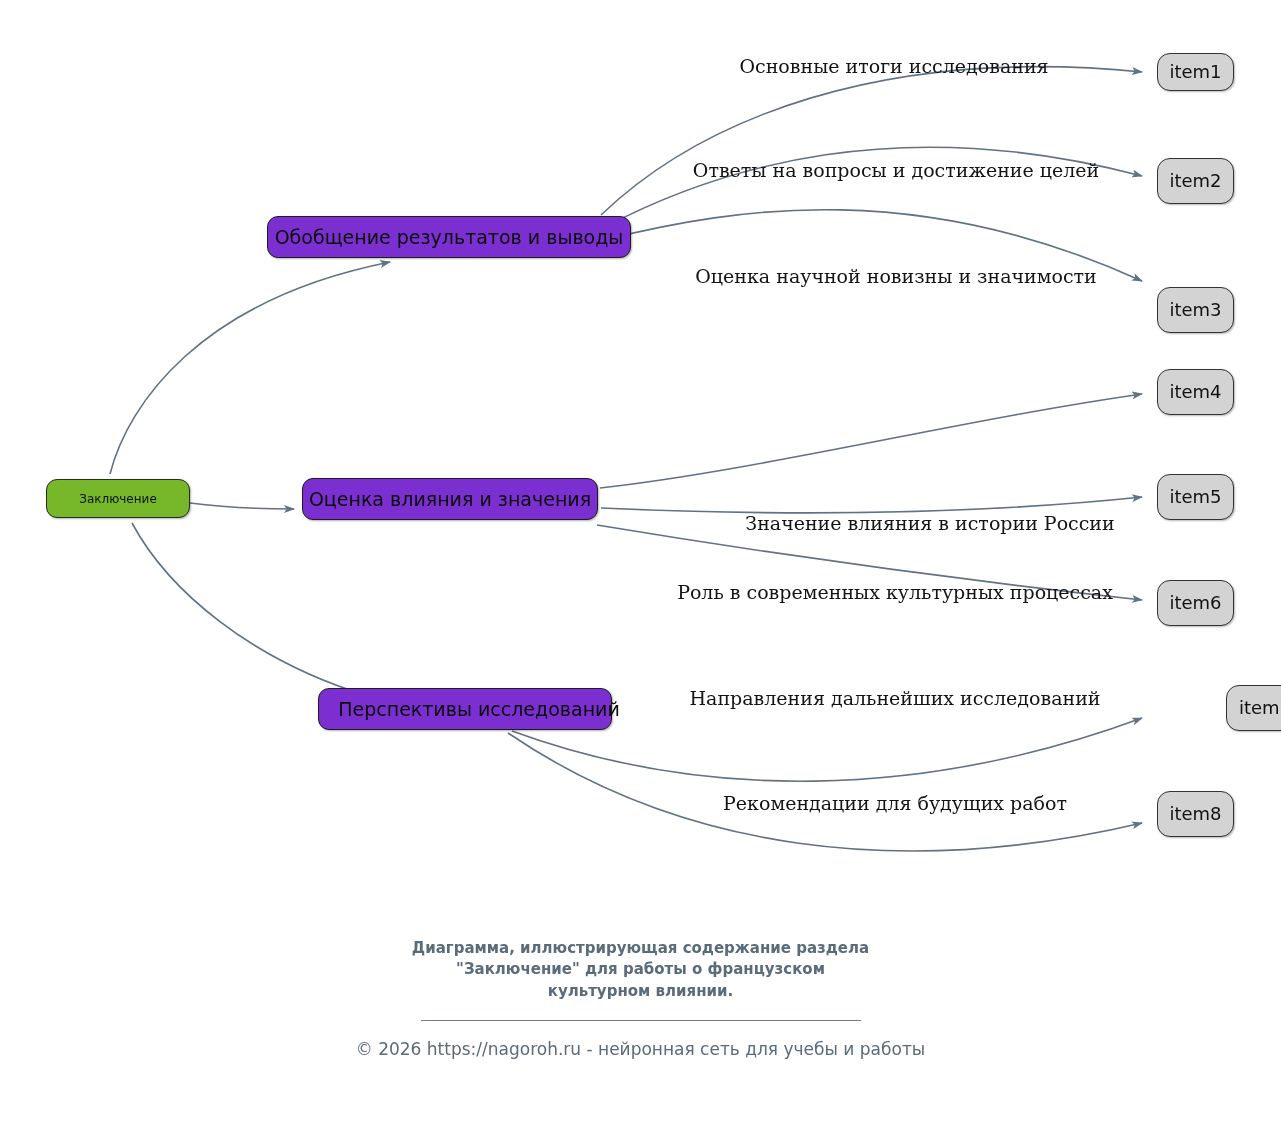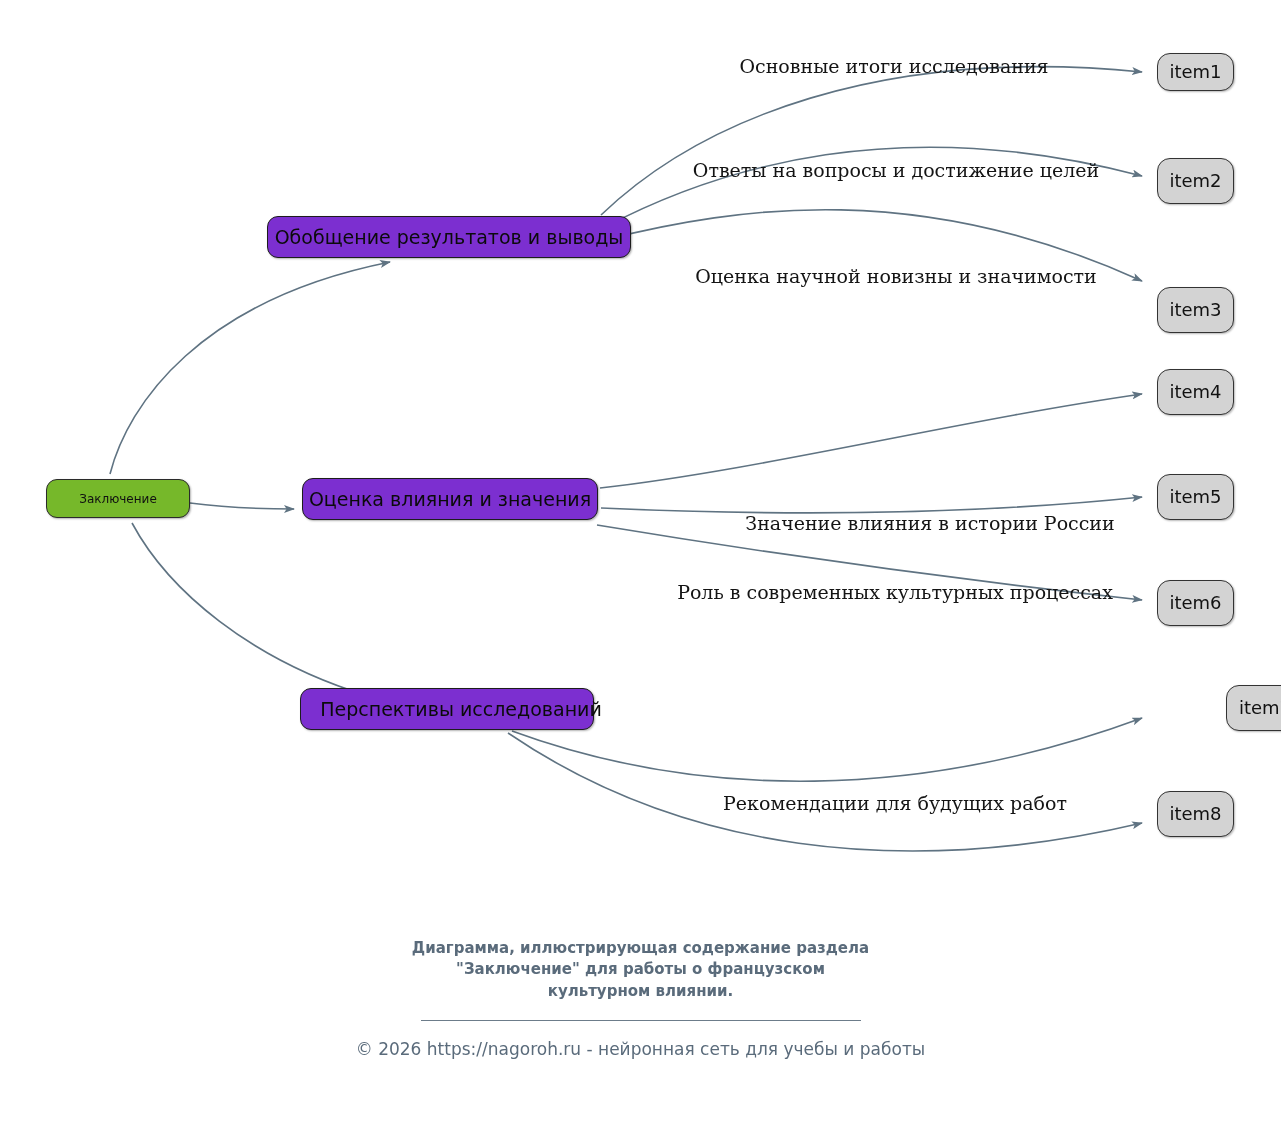--- a/index.html
+++ b/index.html
@@ -153,21 +153,21 @@
   </div>
 
   <div class="node node-branch" style="left:267px; top:216px; width:364px; height:42px;">
     <span>Обобщение результатов и выводы</span>
   </div>
 
   <div class="node node-branch" style="left:302px; top:478px; width:296px; height:42px;">
     <span>Оценка влияния и значения</span>
   </div>
 
-  <div class="node node-branch" style="left:300px; top:688px; width:294px; height:42px;padding-left:28px;">
+  <div class="node node-branch" style="left:318px; top:688px; width:294px; height:42px;padding-left:28px;">
     <span>Перспективы исследований</span>
   </div>
 
   <div class="node node-leaf" style="left:1157px; top:53px; width:77px; height:38px;">
     <span>item1</span>
   </div>
   <div class="node node-leaf" style="left:1157px; top:158px; width:77px; height:46px;">
     <span>item2</span>
   </div>
   <div class="node node-leaf" style="left:1157px; top:264px; width:77px; height:46px;margin-top:23px;">
@@ -191,20 +191,21 @@
     <span>item8</span>
   </div>
 
   <div class="edge-label" style="left:896px; top:161px;">Ответы на вопросы и достижение целей</div>
   <div class="edge-label" style="left:894px; top:57px;">Основные итоги исследования</div>
   <div class="edge-label" style="left:896px; top:267px;">Оценка научной новизны и значимости</div>
 
   <div class="edge-label" style="left:930px; top:478px;margin-top:36px;">Значение влияния в истории России</div>
   <div class="edge-label" style="left:895px; top:583px;">Роль в современных культурных процессах</div>
 
+  <div class="edge-label" style="left:895px; top:689px;">Направления дальнейших исследований</div>
   <div class="edge-label" style="left:895px; top:794px;">Рекомендации для будущих работ</div>
 
 </div>
 
 <div id="footer">
   <div id="footer-caption">Диаграмма, иллюстрирующая содержание раздела
 "Заключение" для работы о французском
 культурном влиянии.</div>
   <div id="footer-rule"></div>
   <div id="footer-copyright">© 2026 https://nagoroh.ru - нейронная сеть для учебы и работы</div>

